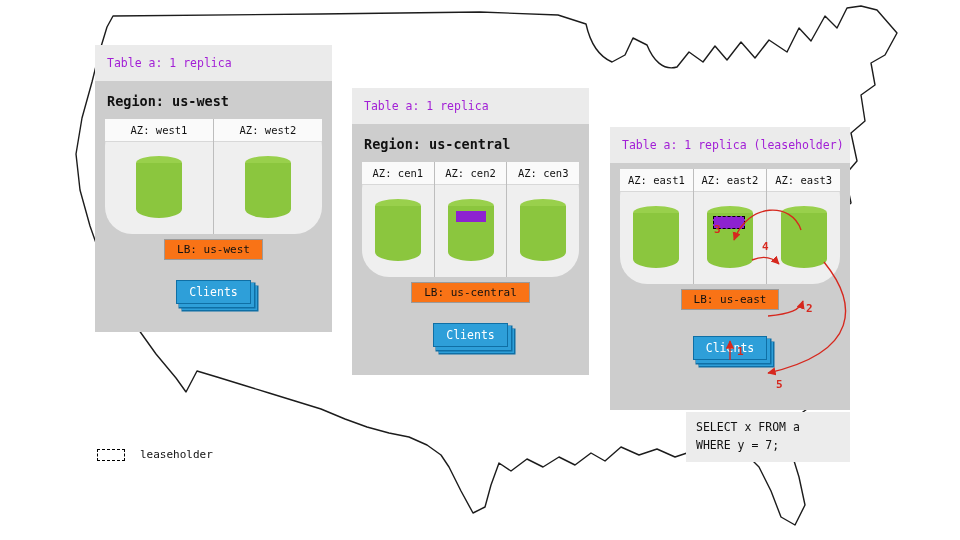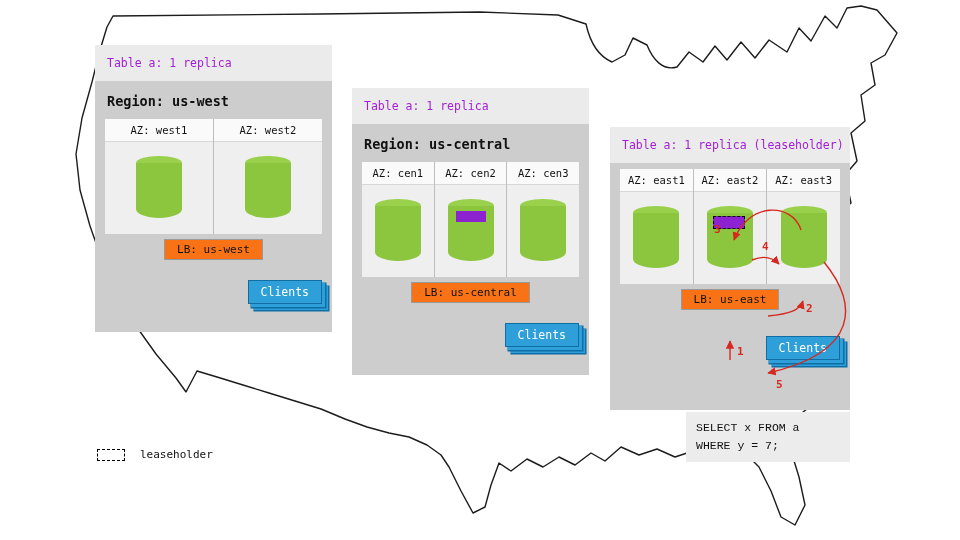--- a/index.html
+++ b/index.html
@@ -12,46 +12,46 @@
 
   .panel{position:absolute;z-index:2;background:var(--panel-gray,#cdcdcd);}
   .panel-header{
     height:36px;line-height:36px;background:var(--header-gray,#ebebeb);
     color:var(--purple-text,#a21fd6);font-size:11.5px;padding-left:12px;
     white-space:nowrap;overflow:hidden;
   }
   .panel-body{padding:6px 10px;}
   .region-title{font-size:13.5px;font-weight:bold;color:#111;margin:6px 0 10px 2px;}
 
-  .az-box{display:flex;background:var(--inner-gray,#efefef);}
+  .az-box{display:flex;background:var(--inner-gray,#efefef);border-radius:27px;}
   .az-col{flex:1;border-right:1px solid #bdbdbd;display:flex;flex-direction:column;align-items:center;padding-bottom:16px;}
   .az-col:last-child{border-right:none;}
   .az-label{font-size:10.5px;color:#111;background:#fafafa;width:100%;text-align:center;padding:5px 0;border-bottom:1px solid #d8d8d8;}
 
   .cylinder{position:relative;width:46px;height:62px;margin-top:14px;}
   .cyl-body{position:absolute;top:7px;left:0;right:0;bottom:0;background:var(--green,#8bc63e);border-radius:0 0 23px 23px / 0 0 9px 9px;}
   .cyl-top{position:absolute;top:0;left:0;right:0;height:14px;background:var(--green-top,#99d04c);border-radius:50%;}
   .replica-chip{position:absolute;top:12px;left:8px;width:30px;height:11px;background:var(--replica-purple,#8d22d0);z-index:1;}
   .replica-chip.leaseholder{border:1.5px dashed #000;left:6px;top:10px;}
 
   .lb-row{text-align:center;margin-top:4px;}
   .lb-box{display:inline-block;background:#f97316;border:1px solid #9a9a9a;font-size:11px;color:#111;padding:3px 12px;}
 
-  .clients-row{text-align:right;margin-top:20px;text-decoration:underline;}
+  .clients-row{text-align:center;margin-top:20px;text-decoration:underline;}
   .panel.east .clients-row{margin-top:26px;}
   .clients-box{
     display:inline-block;background:var(--blue,#2e9fd9);border:1px solid var(--blue-dark,#0f6fa5);
     color:#fff;font-size:11.5px;padding:4px 12px;
     box-shadow:3px 3px 0 0 var(--blue,#2e9fd9),3.5px 3.5px 0 1px var(--blue-dark,#0f6fa5),
                6px 6px 0 0 var(--blue,#2e9fd9),6.5px 6.5px 0 1px var(--blue-dark,#0f6fa5);
   }
 
   #query-box{
     position:absolute;left:686px;top:412px;width:144px;z-index:2;
-    background:#ececec;padding:7px 10px;font-size:11.5px;line-height:1.55;color:#111;font-family:Liberation Mono, monospace;
+    background:#ececec;padding:7px 10px;font-size:11.5px;line-height:1.55;color:#111;
   }
   #legend{position:absolute;left:97px;top:448px;z-index:2;display:flex;align-items:center;gap:15px;}
   .legend-swatch{width:26px;height:10px;background:#fff;border:1.5px dashed #000;}
   .legend-label{font-size:11px;color:#111;}
 
   #arrow-layer{position:absolute;left:0;top:0;z-index:3;pointer-events:none;}
   .arrow{stroke:var(--red,#d6281e);stroke-width:1.4;fill:none;}
   .ah{fill:var(--red,#d6281e);}
   .arrow-num{fill:var(--red,#d6281e);font-family:"DejaVu Sans Mono",monospace;font-size:11px;font-weight:bold;}
 </style>

